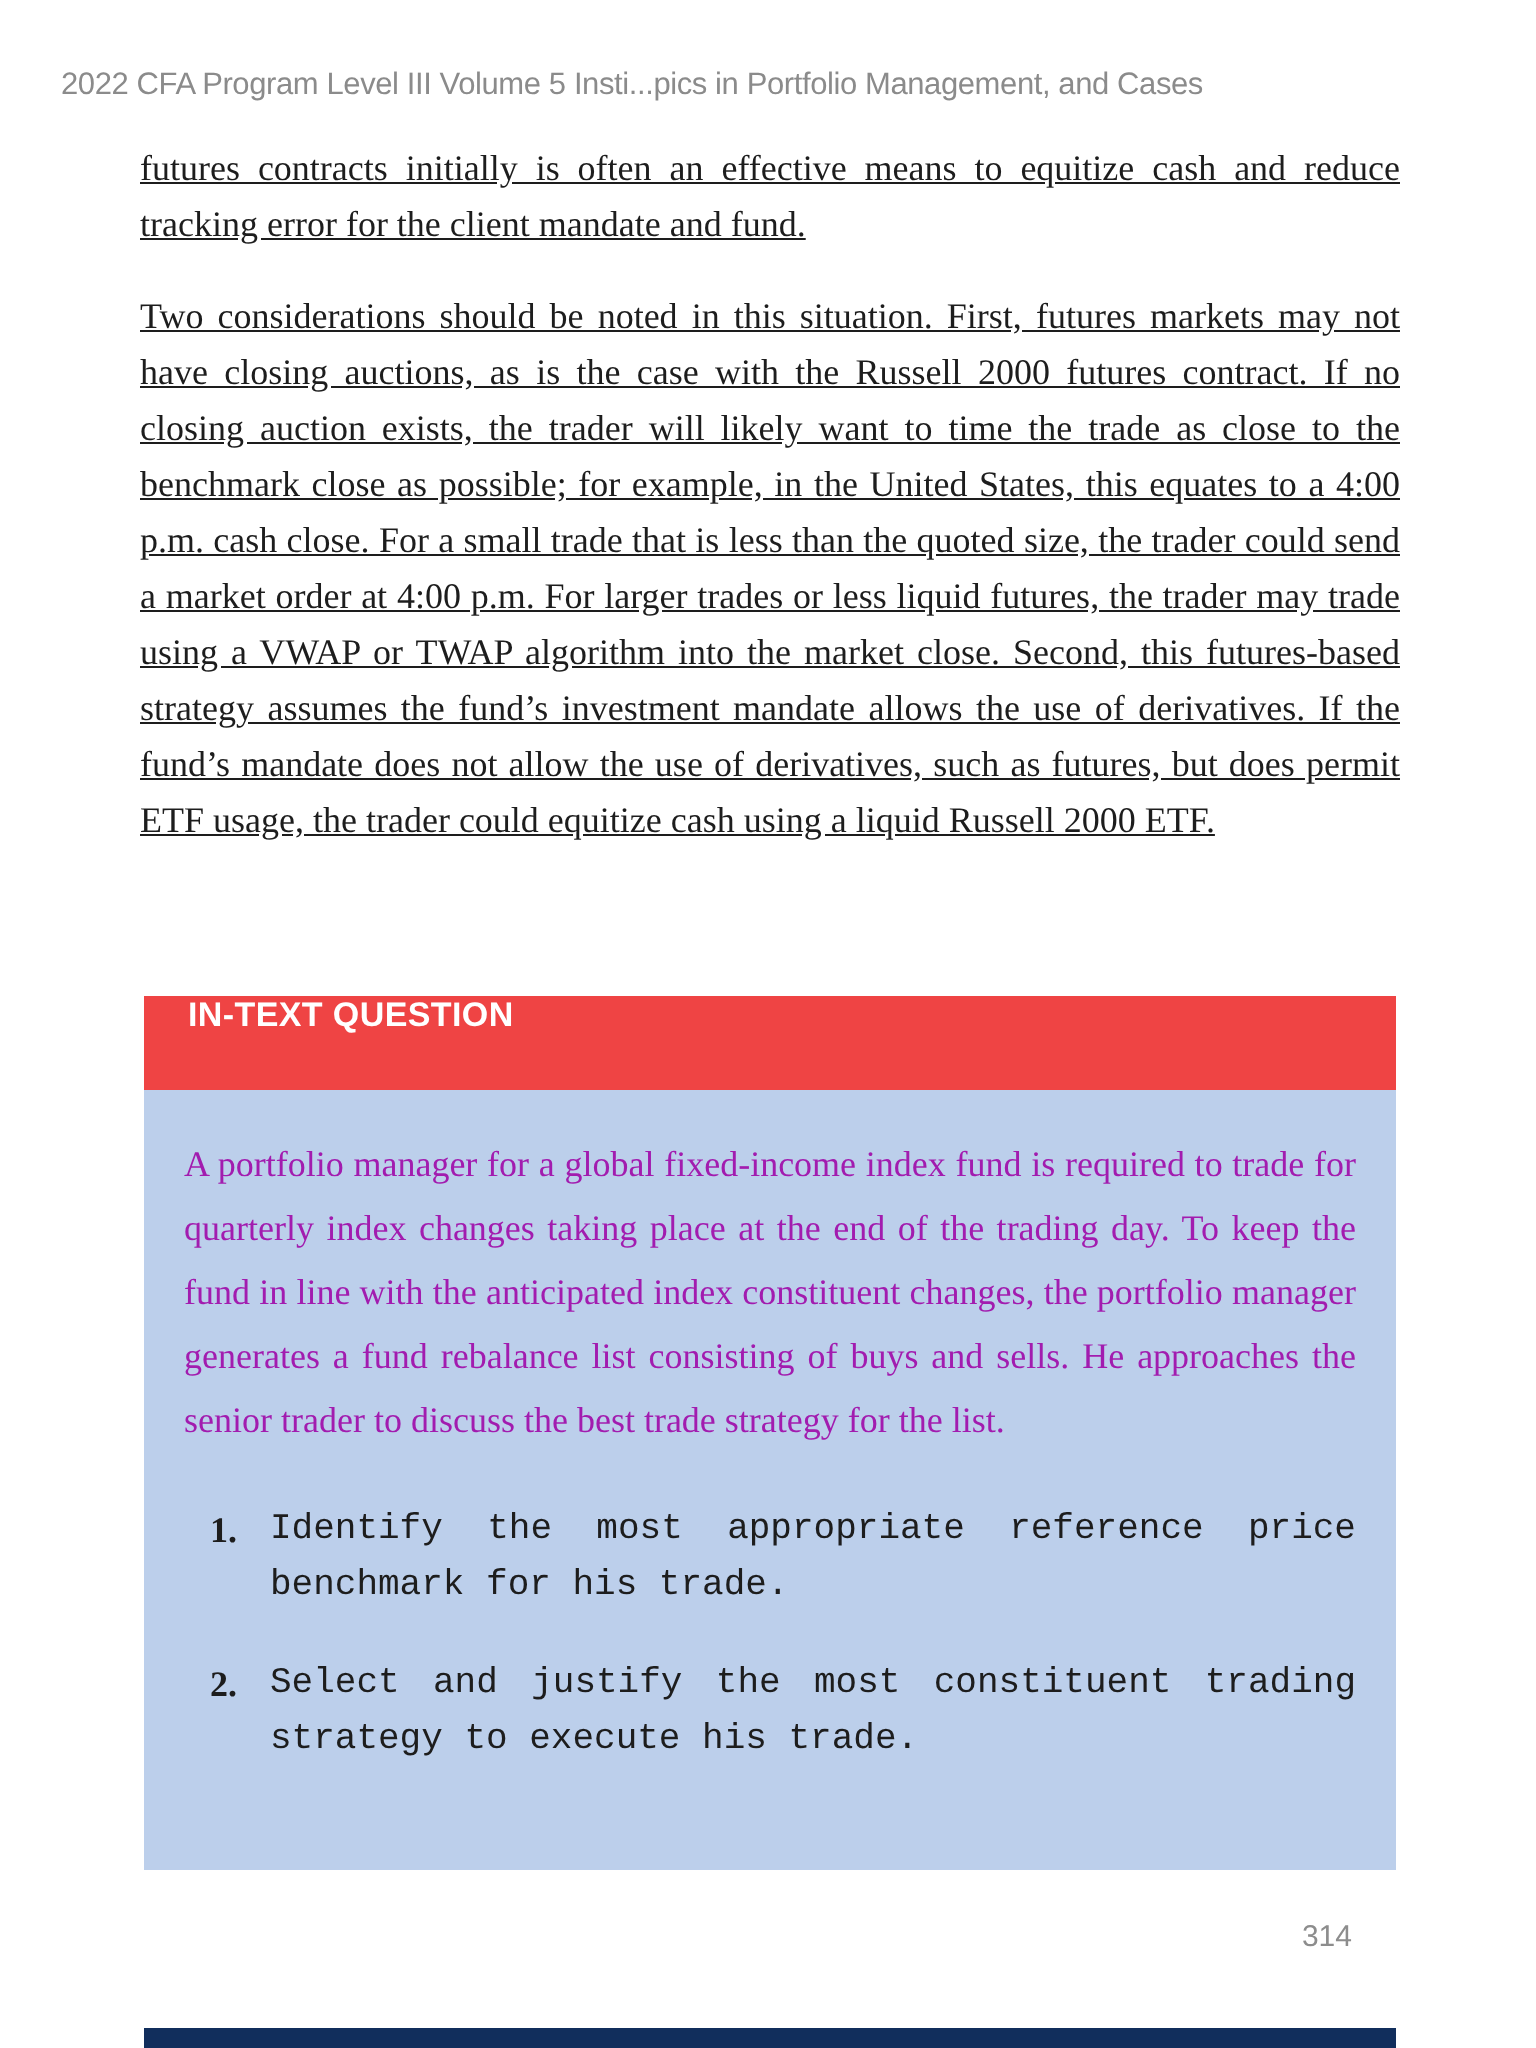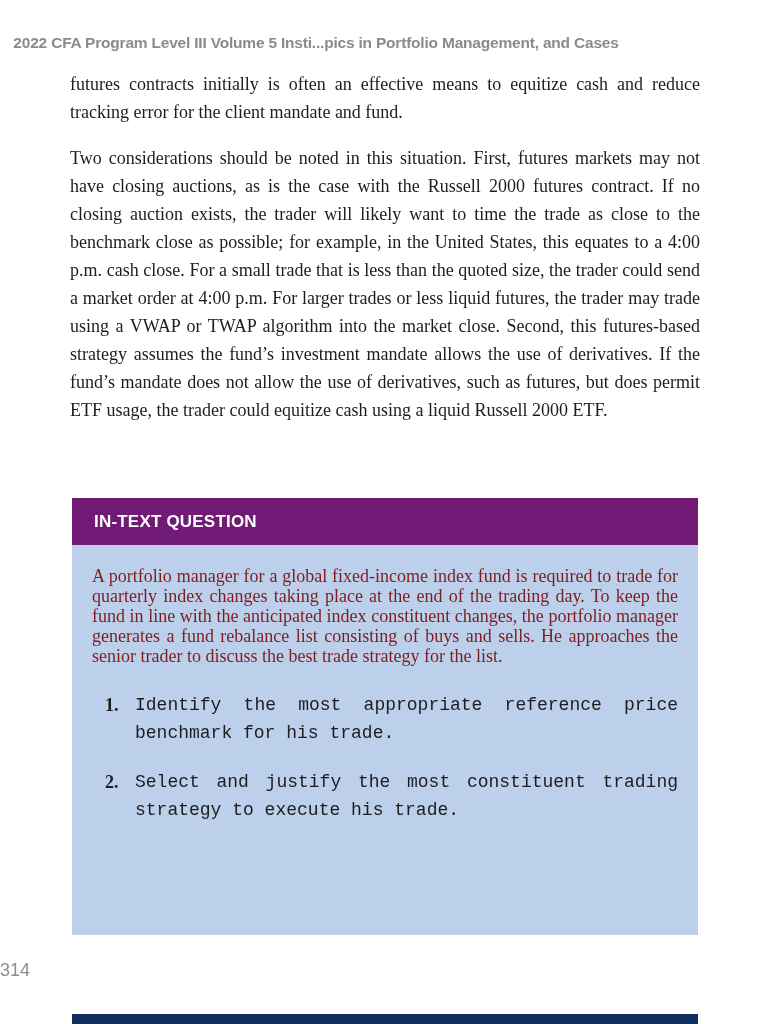--- a/index.html
+++ b/index.html
@@ -11,68 +11,68 @@
     overflow: hidden;
   }
 
   
   .reader-header {
     position: absolute;
     top: 34px; left: 0; width: 632px;
     text-align: center;
     font-family: "Liberation Sans", sans-serif;
     font-size: 15.5px;
-    font-weight: 700;
+    font-weight: 400;
     color: #8b8b8b;
     letter-spacing: -0.2px;
     white-space: nowrap;
   }
 
   .body-para {
     position: absolute;
     left: 70px; width: 630px;
     font-size: 18px;
     line-height: 28px;
     color: #1d1d1d;
     text-align: justify;
     margin: 0;
   }
-  .para-1 { top: 70px; }
-  .para-2 { top: 144px; }
+  .para-1 { top: 70px; text-decoration: underline; }
+  .para-2 { top: 144px; text-decoration: underline; }
 
   
   .qbox {
     position: absolute;
     top: 498px; left: 72px; width: 626px;
   }
   .qbox-header {
     height: 47px;
-    background: #701a75;
+    background: #ef4444;
     display: flex;
-    align-items: center;
+    align-items: flex-start;
     padding-left: 22px;
     box-sizing: border-box;
   }
   .qbox-title {
     font-family: "Liberation Sans", sans-serif;
     font-size: 17px;
     font-weight: 700;
     color: #ffffff;
     letter-spacing: 0.2px;
   }
   .qbox-body {
     background: #bccfeb;
     height: 390px;
     box-sizing: border-box;
     padding: 21px 20px 0 20px;
   }
   .qbox-intro {
     font-size: 18px;
-    line-height: 20px;
-    color: #7f1d1d;
+    line-height: 32px;
+    color: #a21caf;
     text-align: justify;
     margin: 0;
   }
   .qbox-list {
     margin-top: 25px;
     padding-left: 13px;
   }
   .q-item {
     display: flex;
     margin-bottom: 21px;
@@ -91,23 +91,23 @@
     line-height: 28px;
     color: #1d1d1d;
     text-align: justify;
     padding-left: 10px;
     font-family: Liberation Mono, monospace;
   }
 
   .page-number {
     position: absolute;
     top: 960px; left: 0; width: 676px;
-    text-align: left;
+    text-align: right;
     font-family: "Liberation Sans", sans-serif;
-    font-size: 18px;
+    font-size: 15px;
     color: #8d8d8d;
   }
 
   
   .next-section-bar {
     position: absolute;
     top: 1014px; left: 72px; width: 626px; height: 10px;
     background: #112e5c;
   }
 </style>

